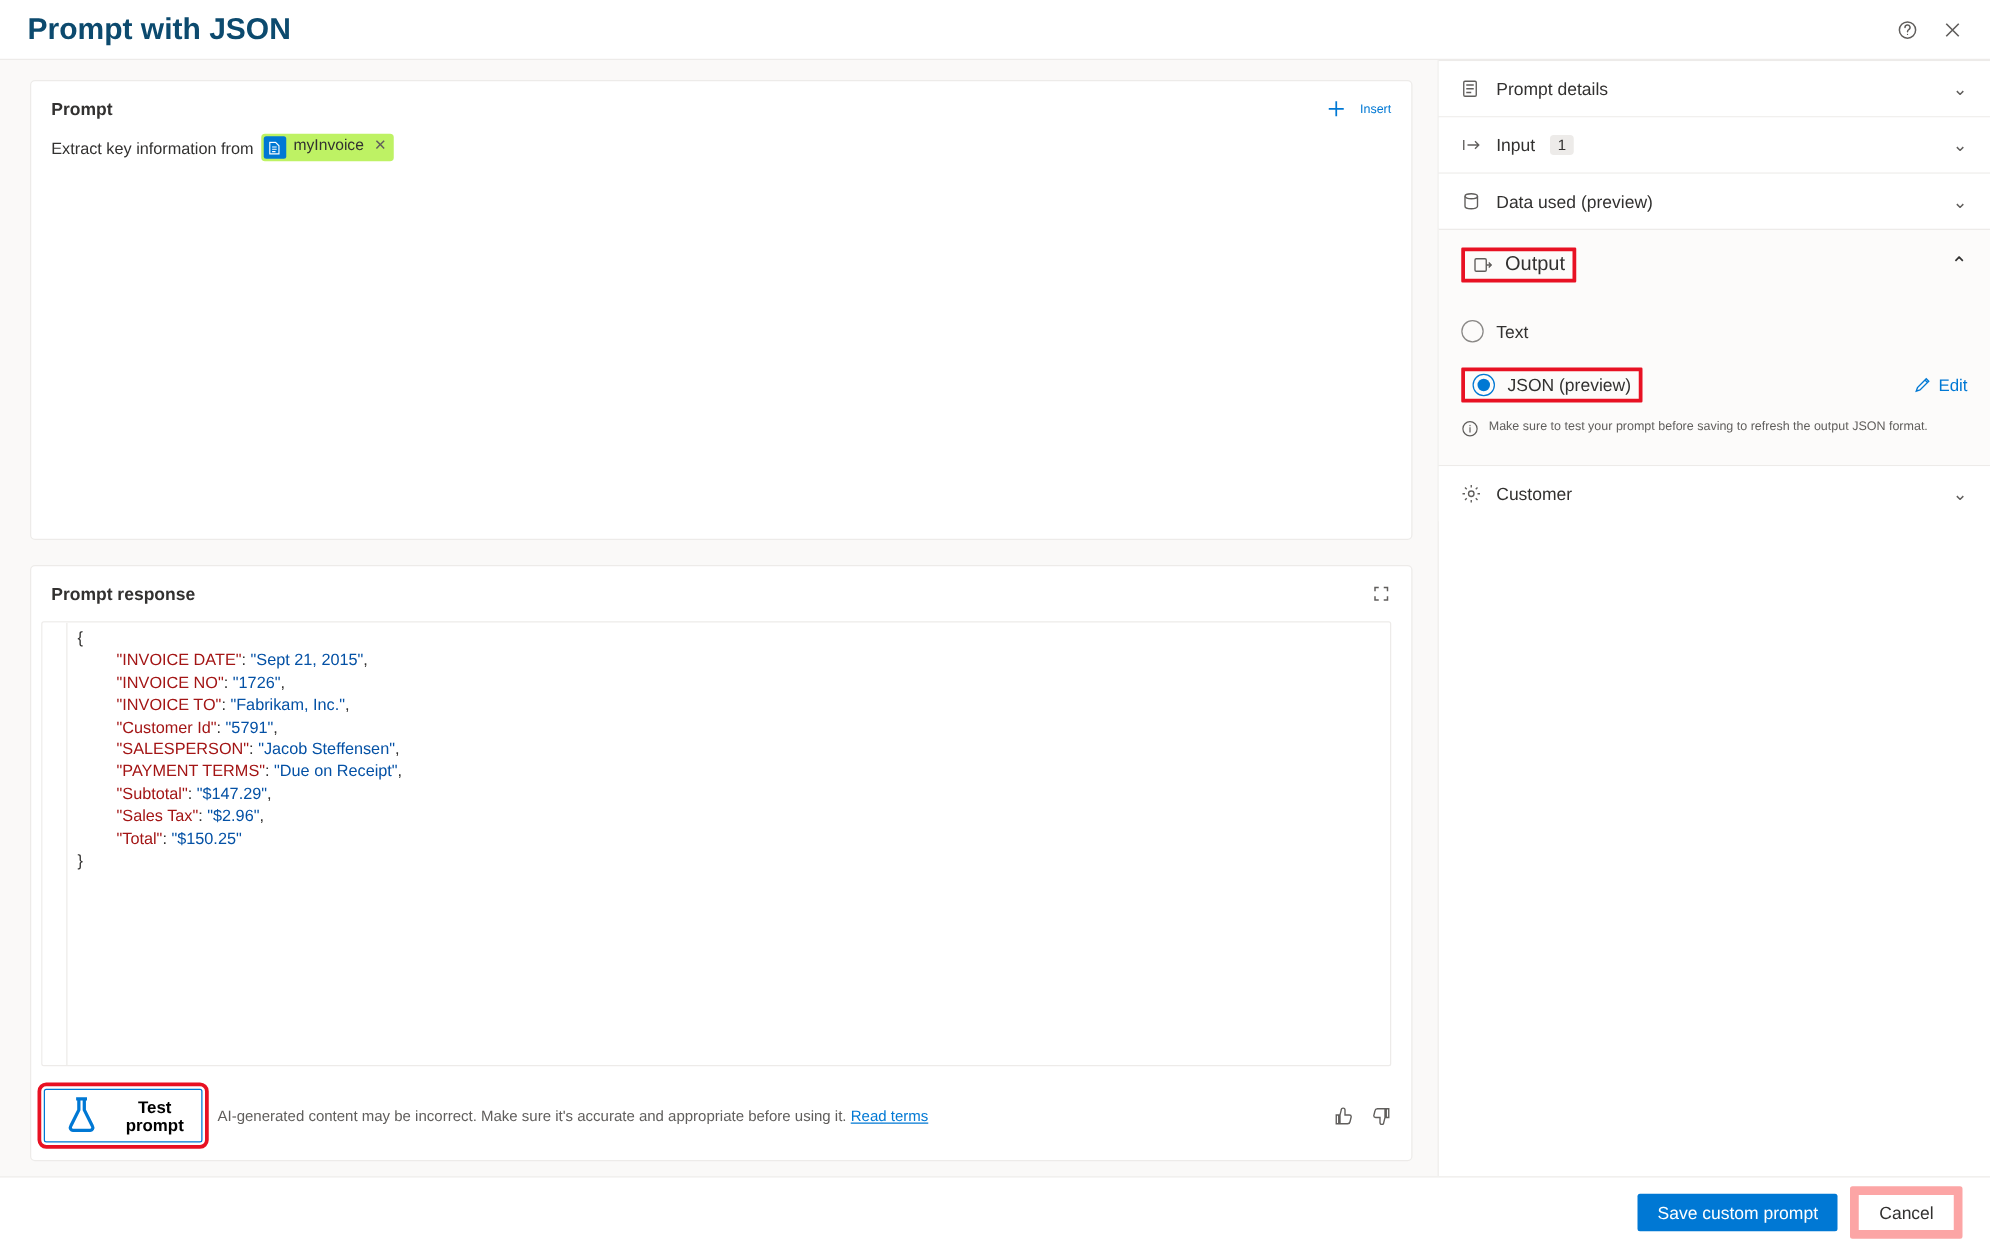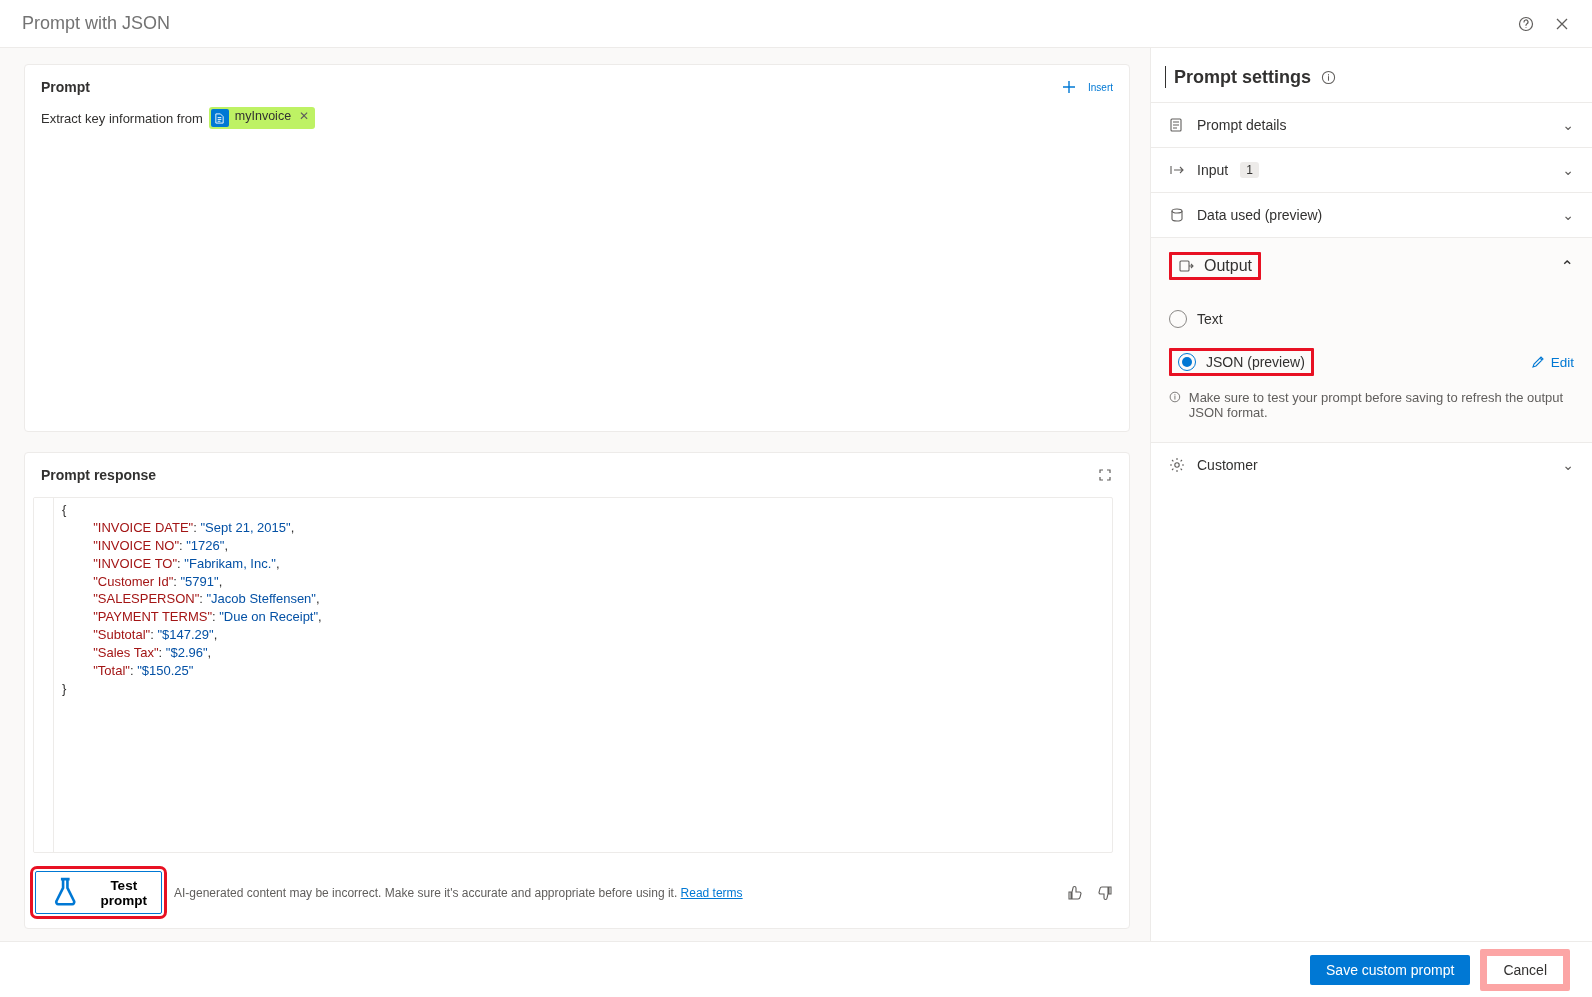--- a/index.html
+++ b/index.html
@@ -1,19 +1,19 @@
 <!DOCTYPE html>
 <html><head>
 <meta charset="utf-8">
 <style>
 * { margin:0; padding:0; box-sizing:border-box; font-family:'Segoe UI',Arial,sans-serif; }
 body { background:#faf9f8; color:#323130; overflow:hidden; }
 .root { width:1592px; height:997px; display:flex; flex-direction:column; background:#faf9f8; }
 .topbar { height:48px; display:flex; align-items:center; justify-content:space-between; padding:0 22px; border-bottom:1px solid #edebe9; background:#fff; }
-.topbar h1 { font-size:18px; font-weight:400; color:#737373; }
+.topbar h1 { font-size:24px; font-weight:700; color:#0c4a6e; }
 .topbar .top-right { display:flex; align-items:center; gap:20px; }
 .icon-btn { background:none; border:none; cursor:pointer; display:flex; align-items:center; justify-content:center; color:#605e5c; }
 .icon-btn svg { width:16px; height:16px; }
 .main { flex:1; display:flex; overflow:hidden; }
 .left-col { flex:1; padding:16px 20px 12px 24px; display:flex; flex-direction:column; gap:20px; overflow:auto; }
 .card { background:#fff; border:1px solid #edebe9; border-radius:4px; flex-shrink:0; }
 .prompt-card { height:368px; display:flex; flex-direction:column; }
 .prompt-header { display:flex; justify-content:space-between; align-items:center; padding:14px 16px 8px 16px; }
 .prompt-header .label { font-size:14px; font-weight:600; color:#323130; }
 .insert-btn { display:flex; align-items:center; gap:12px; color:#0078d4; background:none; border:none; font-size:10px; cursor:pointer; }
@@ -51,21 +51,21 @@
 .acc-header .chev { color:#605e5c; }
 .output-section { background:#fcfbfa; border-top:1px solid #edebe9; }
 .output-header { display:flex; align-items:center; justify-content:space-between; padding:14px 18px; cursor:pointer; }
 .output-body { padding:6px 0 18px 0; }
 .radio-row { display:flex; align-items:center; justify-content:space-between; padding:10px 18px; font-size:14px; }
 .radio-left { display:flex; align-items:center; gap:10px; }
 .radio { width:18px; height:18px; border:1px solid #8a8886; border-radius:50%; display:flex; align-items:center; justify-content:center; }
 .radio.sel { border-color:#0078d4; }
 .radio.sel::after { content:""; width:10px; height:10px; background:#0078d4; border-radius:50%; }
 .edit-link { display:flex; align-items:center; gap:6px; color:#0078d4; font-size:13.5px; cursor:pointer; }
-.note-row { display:flex; align-items:flex-start; gap:8px; padding:4px 18px 4px 18px; font-size:13px; color:#605e5c; }
+.note-row { display:flex; align-items:flex-start; gap:8px; padding:4px 18px 4px 18px; font-size:10px; color:#605e5c; }
 .footer { height:56px; border-top:1px solid #edebe9; display:flex; justify-content:flex-end; align-items:center; gap:10px; padding:0 22px; background:#fff; }
 .btn-primary { background:#0078d4; color:#fff; border:none; padding:7px 16px; font-size:14px; border-radius:2px; cursor:pointer; }
 .btn-secondary { background:#fff; color:#323130; border:7px solid #fca5a5; padding:6px 16px; font-size:14px; border-radius:2px; cursor:pointer; }
 .hl-red-box { border:3px solid #e81123; padding:2px 6px; border-radius:1px; display:inline-flex; align-items:center; gap:10px; }
 svg { display:block; }
 </style>
 </head>
 <body>
 
 <div class="root">
@@ -161,28 +161,20 @@
                 <svg viewBox="0 0 16 16" fill="none" stroke="currentColor" stroke-width="1.1">
                   <path d="M12 2h2v7h-2zm-1 0H5a2 2 0 0 0-2 1.6l-1 4A1.5 1.5 0 0 0 3.5 9H7v4a1.5 1.5 0 0 0 3 0l1-4z"></path>
                 </svg>
               </button>
           </div>
         </div>
       </div>
     </div>
 
     <div class="right-col">
-      <div class="settings-title">
-        <span class="cursor"></span>
-          <span>Prompt settings</span>
-        <svg viewBox="0 0 16 16" width="15" height="15" fill="none" stroke="#605e5c" stroke-width="1.1">
-            <circle cx="8" cy="8" r="6.5"></circle>
-            <path d="M8 7v4M8 4.8v.4" stroke-linecap="round"></path>
-          </svg>
-      </div>
 
       <div class="acc-item">
         <div class="acc-header">
           <div class="left">
             <svg width="16" height="16" viewBox="0 0 16 16" fill="none" stroke="#605e5c" stroke-width="1.1">
                 <rect x="2" y="2" width="10" height="12" rx="1"></rect>
                 <path d="M4 5h6M4 8h6M4 11h4"></path>
               </svg>
             <span>Prompt details</span>
           </div>

